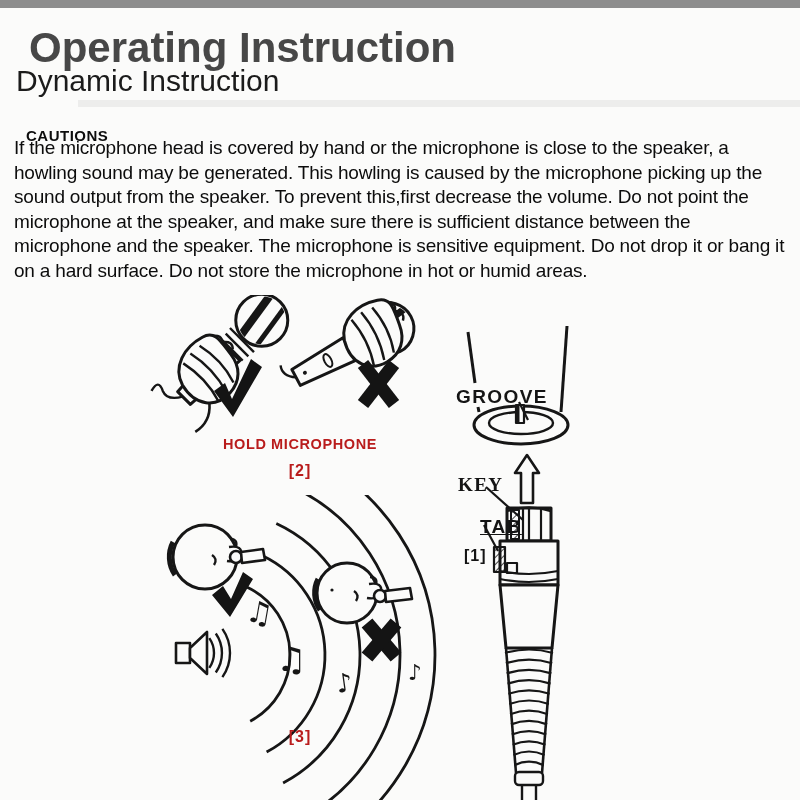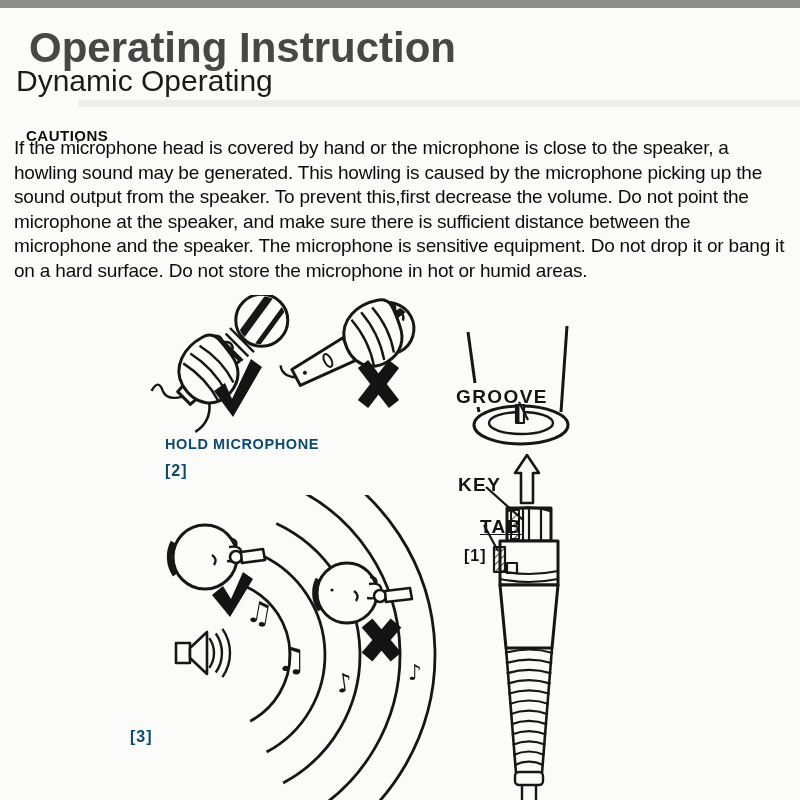--- a/index.html
+++ b/index.html
@@ -23,21 +23,21 @@
     position:absolute;left:25px;top:126px;
     font-size:15px;font-weight:bold;color:#0d0d0d;letter-spacing:0.5px;
   }
   .cautions-body{
     position:absolute;left:14px;top:136px;width:776px;
     font-size:19px;line-height:1.29;color:#0c0c0c;letter-spacing:-0.2px;
   }
   .fig{position:absolute;}
   svg{display:block;}
   .diagram-caption{
-    position:absolute;text-align:left;font-weight:bold;color:#0c4a6e;
+    position:absolute;text-align:center;font-weight:bold;color:#b91c1c;
   }
   .hold-caption{left:165px;top:437px;width:270px;font-size:14.5px;line-height:1.1;letter-spacing:0.6px;}
   .fig-number{display:block;margin-top:9px;font-size:16px;letter-spacing:1px;}
   .feedback-caption{left:130px;top:719px;width:340px;font-size:14.5px;letter-spacing:0.6px;}
   .lbl{
     position:absolute;font-size:19px;font-weight:bold;letter-spacing:1.4px;color:#141414;
   }
   .lbl-number{position:absolute;font-size:16px;font-weight:bold;letter-spacing:1px;color:#141414;}
   .music-note{
     position:absolute;font-family:"DejaVu Sans", sans-serif;color:#161616;line-height:1;
@@ -47,21 +47,21 @@
   .note-3{left:336px;top:670px;font-size:26px;transform:rotate(-8deg);}
   .note-4{left:408px;top:662px;font-size:22px;}
 </style>
 </head>
 <body>
 
 <div class="scan-band"></div>
 <div class="scan-streak"></div>
 
 <h1 class="page-title" style="margin:16px">Operating Instruction</h1>
-<h2 class="page-subtitle" style="margin:0">Dynamic Operating</h2>
+<h2 class="page-subtitle" style="margin:0">Dynamic Instruction</h2>
 
 <h3 class="cautions-heading" style="margin:1px">CAUTIONS</h3>
 <p class="cautions-body" style="margin:0">If the microphone head is covered by hand or the microphone is close to the speaker, a howling sound may be generated. This howling is caused by the microphone picking up the sound output from the speaker. To prevent this,first decrease the volume. Do not point the microphone at the speaker, and make sure there is sufficient distance between the microphone and the speaker. The microphone is sensitive equipment. Do not drop it or bang it on a hard surface. Do not store the microphone in hot or humid areas.</p>
 
 <div class="fig" style="left:130px;top:295px;">
   <svg width="310" height="145" viewBox="0 0 310 145">
     <defs>
       <clipPath id="headClipL">
           <circle cx="0" cy="-52" r="24"></circle>
         </clipPath>
@@ -182,21 +182,21 @@
     </g>
 
     <g stroke-width="2.2">
       <path d="M46,172 L83,205"></path>
       <path d="M44,210 L58,236"></path>
     </g>
   </svg>
 </div>
 
 <span class="lbl" style="left:456px;top:386px;">GROOVE</span>
-<span class="lbl" style="left:458px;top:474px;">KEY</span>
+<span class="lbl" style="left:458px;top:474px;font-family:Liberation Serif, serif;">KEY</span>
 <span class="lbl" style="left:480px;top:516px;text-decoration:underline;">TAB</span>
 <span class="lbl-number" style="left:464px;top:547px;">[1]</span>
 
 <div class="fig" style="left:60px;top:495px;">
   <svg width="390" height="305" viewBox="0 0 390 305" fill="none" stroke="#161616" stroke-width="3" stroke-linejoin="round">
 
     <g stroke-width="2.8">
       <path d="M149.3,143.1 A26,26 0 0,1 149.3,172.9" stroke-width="2.4"></path>
       <path d="M155.8,138.5 A34,34 0 0,1 155.8,177.5" stroke-width="2.4"></path>
       <path d="M162.4,133.9 A42,42 0 0,1 162.4,182.1" stroke-width="2.4"></path>

